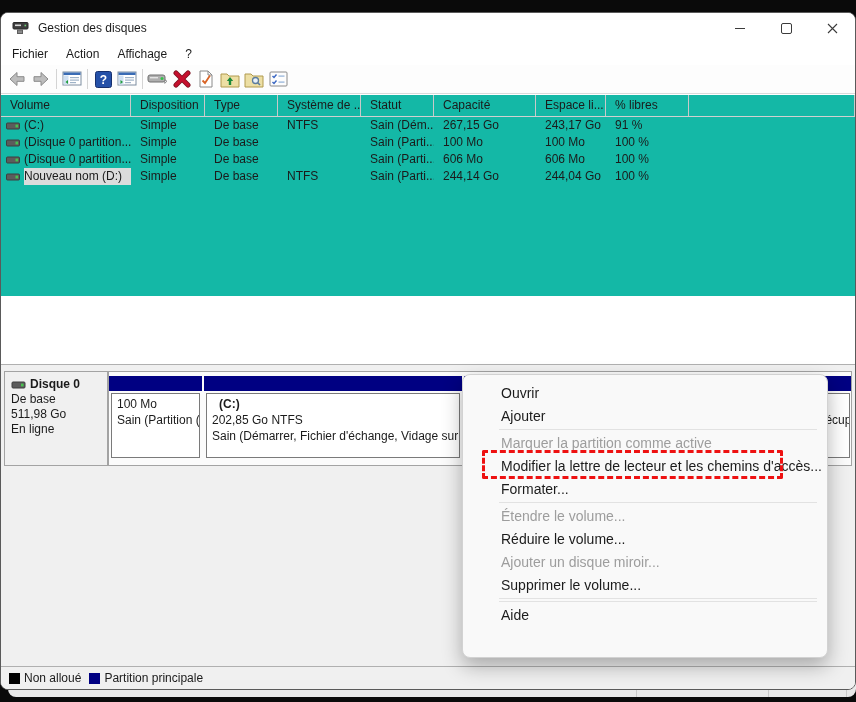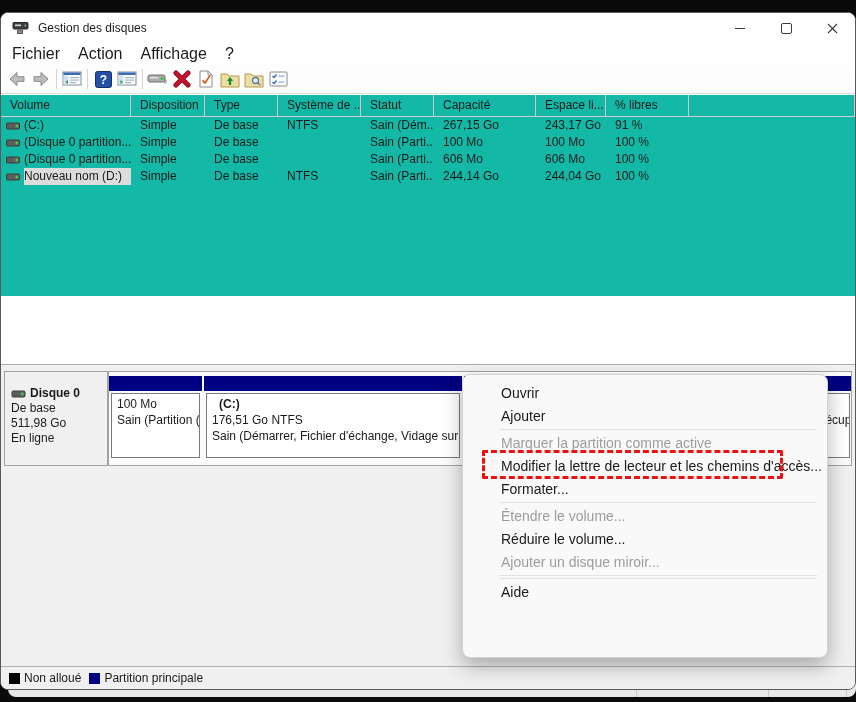--- a/index.html
+++ b/index.html
@@ -14,21 +14,21 @@
   .window{position:absolute;left:0;top:12px;width:854px;height:676px;background:#ffffff;border:1px solid #5a5a5a;border-radius:8px;overflow:hidden;}
 
   .titlebar{position:absolute;left:0;top:0;right:0;height:30px;background:#ffffff;display:flex;align-items:center;}
   .title-ic{margin:0 8px 0 11px;display:flex;}
   .wtitle{font-size:12px;color:#1b1b1b;}
   .ctls{position:absolute;right:0;top:0;height:30px;display:flex;}
   .ctl{width:46px;height:30px;display:flex;align-items:center;justify-content:center;}
   .g-min{width:10px;height:1px;background:#3b3b3b;}
   .g-max{width:9px;height:9px;border:1px solid #3b3b3b;border-radius:2px;}
 
-  .menubar{position:absolute;left:0;top:30px;right:0;height:22px;background:#fff;display:flex;align-items:center;font-size:16px;color:#1b1b1b;}
+  .menubar{position:absolute;left:0;top:30px;right:0;height:22px;background:#fff;display:flex;align-items:center;font-size:12px;color:#1b1b1b;}
   .mitem{padding:3px 9px;}
   .menubar .mitem:first-child{margin-left:2px;}
 
   .toolbar{position:absolute;left:0;top:52px;right:0;height:29px;background:#fdfdfd;border-bottom:1px solid #dadada;display:flex;align-items:center;padding-left:4px;box-sizing:border-box;}
   .tbtn{width:24px;height:24px;display:flex;align-items:center;justify-content:center;}
   .tsep{width:1px;height:20px;background:#d4d4d4;margin:0 3px;}
 
   
   .listpane{position:absolute;left:0;top:82px;right:0;height:201px;background:#14b8a6;font-size:12px;color:#1b1b1b;}
   .lrow{display:flex;}
@@ -41,21 +41,21 @@
   .vcell{display:flex;align-items:center;padding-left:5px !important;}
   .vcell svg{margin-right:4px;flex:none;}
   .vtext{white-space:nowrap;overflow:hidden;}
   .row.sel .vtext{background:#dcdcdc;flex:1;}
 
   
   .graphpane{position:absolute;left:0;top:351px;right:0;height:302px;background:#f0f0f0;border-top:1px solid #b0b0b0;box-sizing:border-box;}
   .band{position:absolute;left:3px;width:848px;}
   .band1{top:6px;height:95px;}
   .band2{top:105px;height:96px;}
-  .dlabel{position:absolute;left:0;top:0;width:104px;height:100%;background:#f0f0f0;border:1px solid #a3a3a3;box-sizing:border-box;padding:14px 6px;font-size:12px;line-height:15px;color:#1b1b1b;}
+  .dlabel{position:absolute;left:0;top:0;width:104px;height:100%;background:#f0f0f0;border:1px solid #a3a3a3;box-sizing:border-box;padding:5px 6px;font-size:12px;line-height:15px;color:#1b1b1b;}
   .dname{font-weight:bold;display:flex;align-items:center;gap:4px;}
   .dfield{position:absolute;left:104px;top:0;width:744px;height:100%;background:#fbfbfb;border:1px solid #a3a3a3;box-sizing:border-box;overflow:hidden;}
   .cdfield{background:#f6f6f6;}
   .part{position:absolute;top:4px;height:86px;}
   .pbar{height:15px;background:#000082;}
   .pbox{position:absolute;left:2px;right:2px;top:17px;height:65px;background:#ffffff;border:1px solid #7a7a7a;box-sizing:border-box;padding:2px 5px;font-size:12px;line-height:16px;color:#1b1b1b;overflow:hidden;}
   .pl1{font-weight:bold;padding-left:7px;white-space:nowrap;}
   .pl2,.pl3{white-space:nowrap;}
   .p1{left:0;width:93px;}
   .p2{left:95px;width:258px;}
@@ -315,21 +315,21 @@
             <div class="pbox">
               <div class="pl1"></div>
               <div class="pl2">100 Mo</div>
               <div class="pl3">Sain (Partition (</div>
             </div>
           </div>
           <div class="part p2">
             <div class="pbar"></div>
             <div class="pbox">
               <div class="pl1">(C:)</div>
-              <div class="pl2">176,51 Go NTFS</div>
+              <div class="pl2">202,85 Go NTFS</div>
               <div class="pl3">Sain (Démarrer, Fichier d'échange, Vidage sur i</div>
             </div>
           </div>
           <div class="part p3">
             <div class="pbar"></div>
             <div class="pbox">
               <div class="pl1"></div>
               <div class="pl2"></div>
               <div class="pl3"></div>
             </div>
@@ -364,20 +364,21 @@
     <div class="citem">Ouvrir</div>
     <div class="citem">Ajouter</div>
     <div class="csep"></div>
     <div class="citem dis">Marquer la partition comme active</div>
     <div class="citem">Modifier la lettre de lecteur et les chemins d'accès...</div>
     <div class="citem">Formater...</div>
     <div class="csep"></div>
     <div class="citem dis">Étendre le volume...</div>
     <div class="citem">Réduire le volume...</div>
     <div class="citem dis">Ajouter un disque miroir...</div>
+    <div class="citem">Supprimer le volume...</div>
     <div class="csep"></div>
     <div class="csep"></div>
     <div class="citem">Aide</div>
   </div>
 
   <div class="redbox"></div>
 
 </div>
 
 </body></html>

